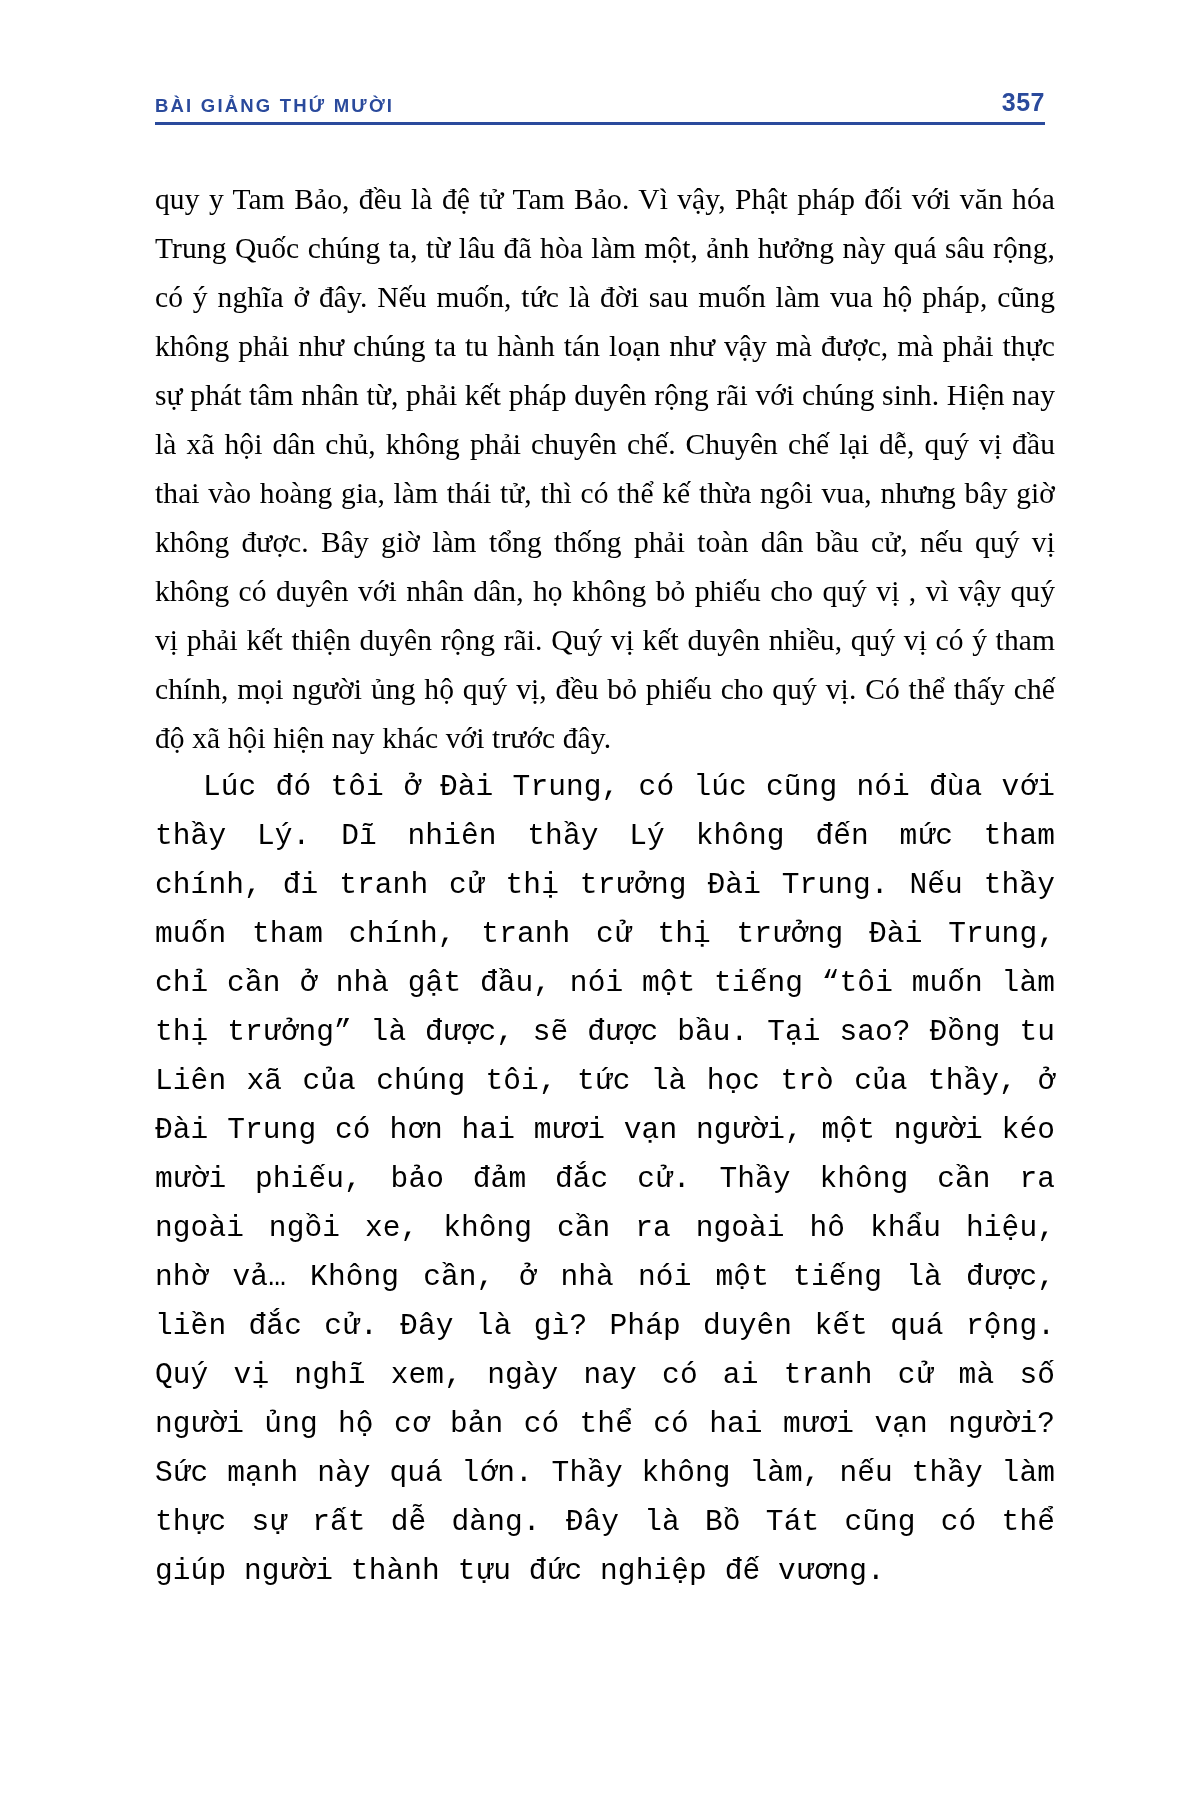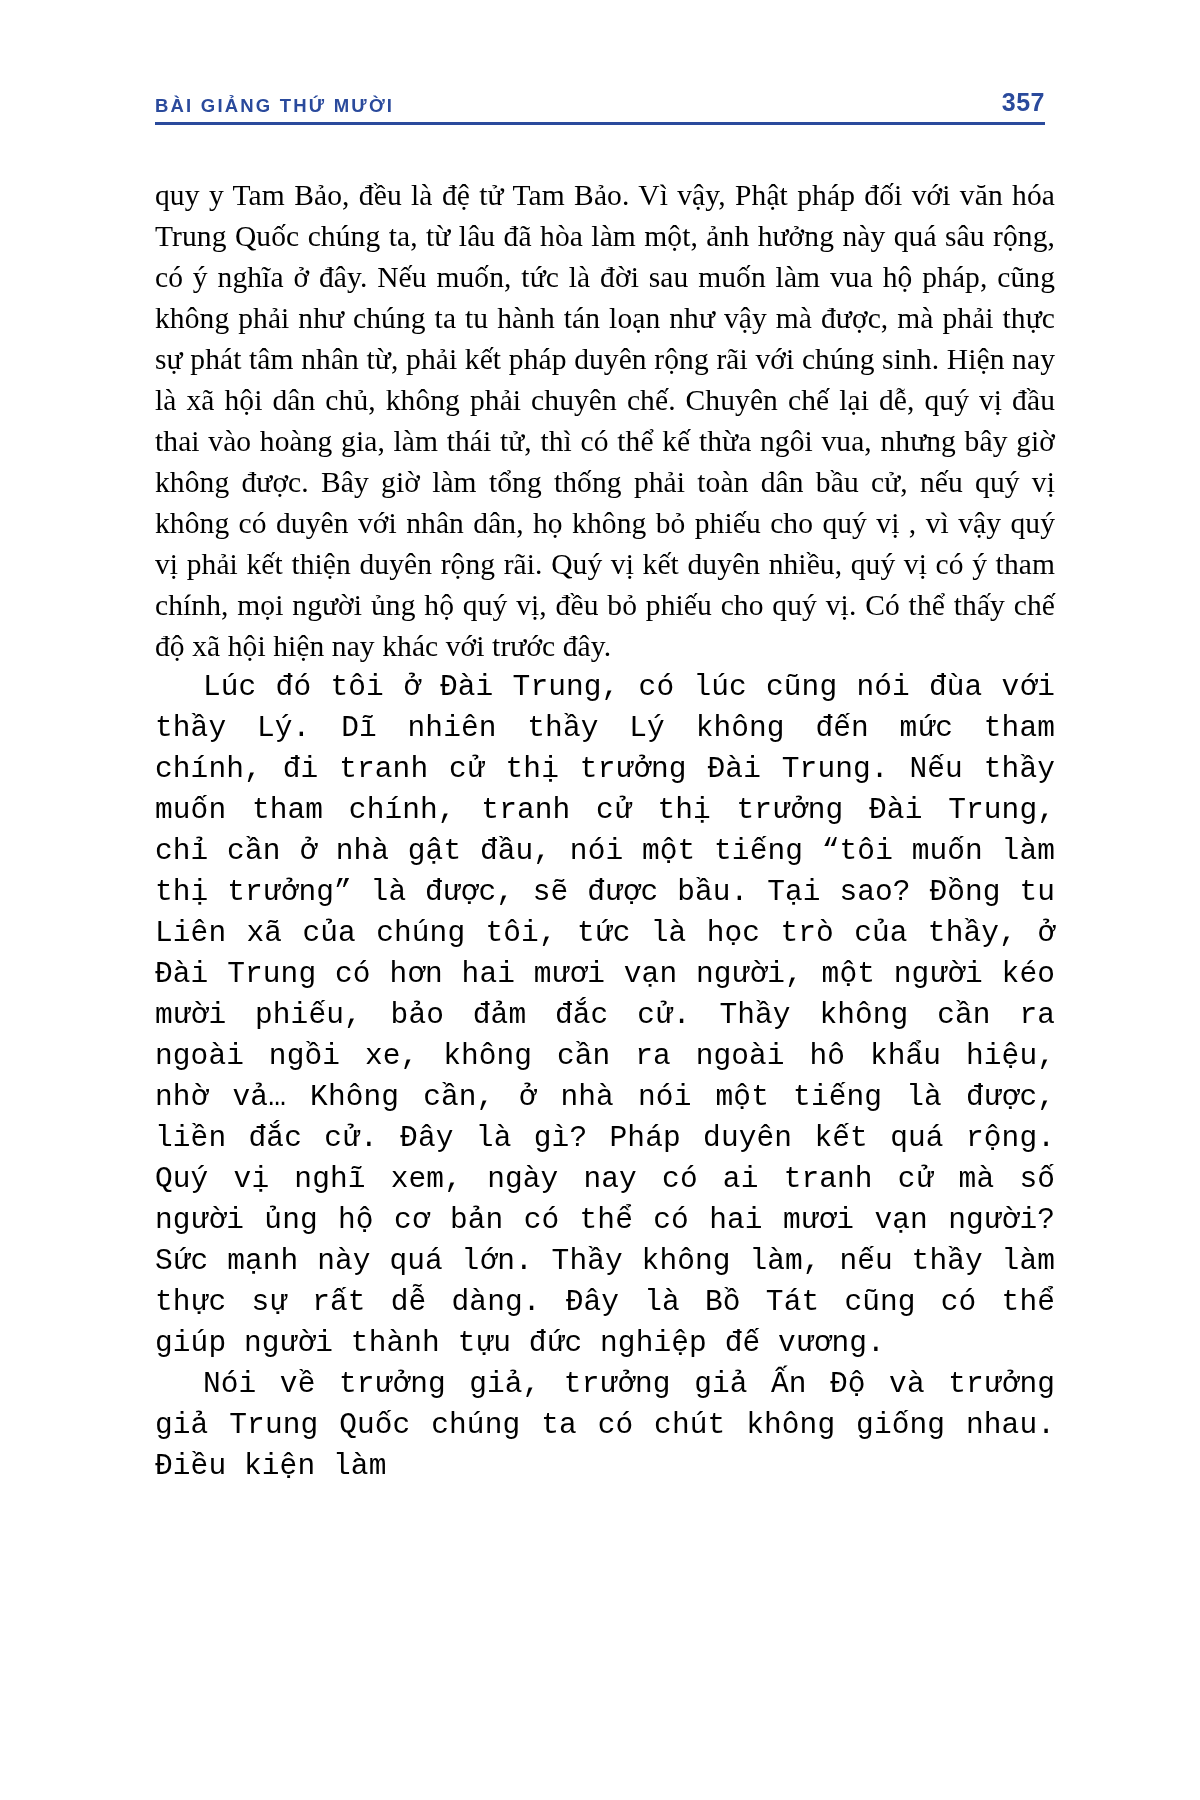--- a/index.html
+++ b/index.html
@@ -59,21 +59,21 @@
   }
   .body-text {
     position: absolute;
     left: 155px;
     top: 175px;
     width: 900px;
   }
   .body-text p {
     margin: 0 0 0 0;
     font-size: 29.5px;
-    line-height: 41px;
+    line-height: 49px;
     text-align: justify;
     text-justify: inter-word;
     letter-spacing: 0.1px;
   }
   .body-text p.indent {
     text-indent: 48px;
     font-family: Liberation Mono, monospace;
   }
   
 </style>
@@ -84,16 +84,15 @@
 
   <div class="header">
     <div class="header-title" style="color: rgb(42, 74, 156);">BÀI GIẢNG THỨ MƯỜI</div>
     <div class="header-page-number" style="color: rgb(42, 74, 156);">357</div>
   </div>
   <div class="header-rule" style="background: rgb(42, 74, 156);"></div>
 
   <div class="body-text">
     <p>quy y Tam Bảo, đều là đệ tử Tam Bảo. Vì vậy, Phật pháp đối với văn hóa Trung Quốc chúng ta, từ lâu đã hòa làm một, ảnh hưởng này quá sâu rộng, có ý nghĩa ở đây. Nếu muốn, tức là đời sau muốn làm vua hộ pháp, cũng không phải như chúng ta tu hành tán loạn như vậy mà được, mà phải thực sự phát tâm nhân từ, phải kết pháp duyên rộng rãi với chúng sinh. Hiện nay là xã hội dân chủ, không phải chuyên chế. Chuyên chế lại dễ, quý vị đầu thai vào hoàng gia, làm thái tử, thì có thể kế thừa ngôi vua, nhưng bây giờ không được. Bây giờ làm tổng thống phải toàn dân bầu cử, nếu quý vị không có duyên với nhân dân, họ không bỏ phiếu cho quý vị , vì vậy quý vị phải kết thiện duyên rộng rãi. Quý vị kết duyên nhiều, quý vị có ý tham chính, mọi người ủng hộ quý vị, đều bỏ phiếu cho quý vị. Có thể thấy chế độ xã hội hiện nay khác với trước đây.</p>
     <p class="indent">Lúc đó tôi ở Đài Trung, có lúc cũng nói đùa với thầy Lý. Dĩ nhiên thầy Lý không đến mức tham chính, đi tranh cử thị trưởng Đài Trung. Nếu thầy muốn tham chính, tranh cử thị trưởng Đài Trung, chỉ cần ở nhà gật đầu, nói một tiếng “tôi muốn làm thị trưởng” là được, sẽ được bầu. Tại sao? Đồng tu Liên xã của chúng tôi, tức là học trò của thầy, ở Đài Trung có hơn hai mươi vạn người, một người kéo mười phiếu, bảo đảm đắc cử. Thầy không cần ra ngoài ngồi xe, không cần ra ngoài hô khẩu hiệu, nhờ vả… Không cần, ở nhà nói một tiếng là được, liền đắc cử. Đây là gì? Pháp duyên kết quá rộng. Quý vị nghĩ xem, ngày nay có ai tranh cử mà số người ủng hộ cơ bản có thể có hai mươi vạn người? Sức mạnh này quá lớn. Thầy không làm, nếu thầy làm thực sự rất dễ dàng. Đây là Bồ Tát cũng có thể giúp người thành tựu đức nghiệp đế vương.</p>
-    <p class="indent">Nói về trưởng giả, trưởng giả Ấn Độ và trưởng giả Trung Quốc chúng ta có chút không giống nhau. Điều kiện làm</p>
   </div>
 
 </div>
 
 </body></html>

